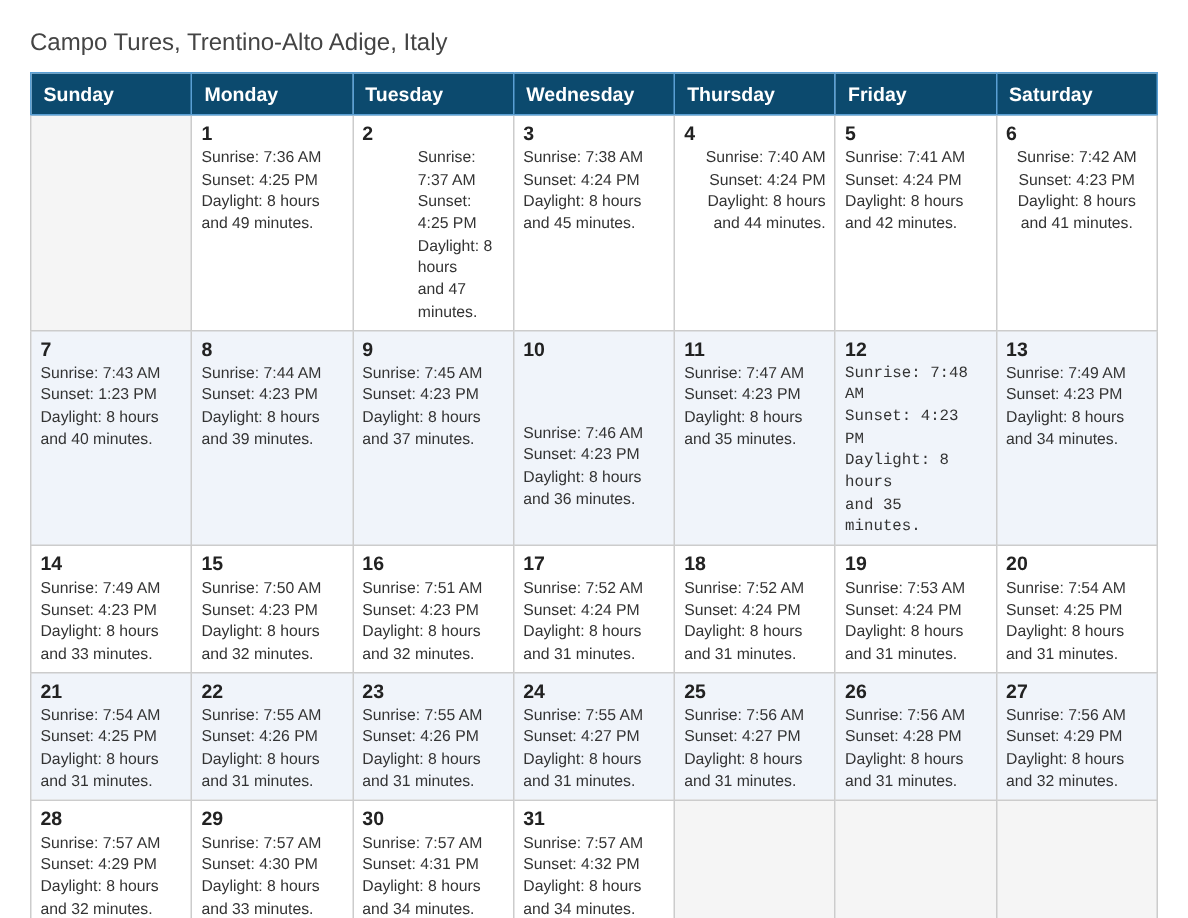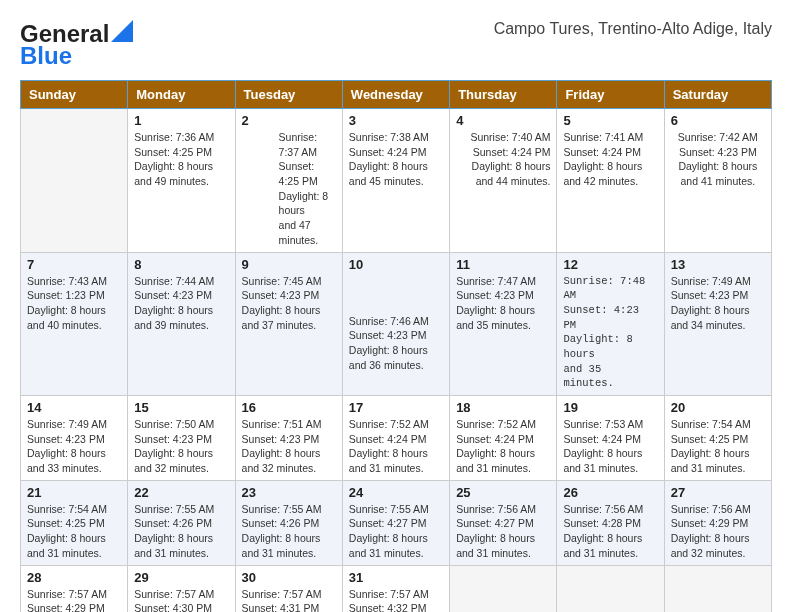--- a/index.html
+++ b/index.html
@@ -32,21 +32,21 @@
     .subtitle {
       font-size: 16px;
       color: #444;
     }
     .calendar {
       width: 100%;
       border-collapse: collapse;
       font-size: 11px;
     }
     .calendar th {
-      background-color: #a16207;
+      background-color: #0c4a6e;
       color: #fff;
       text-align: left;
       padding: 6px 8px;
       font-size: 13px;
       font-weight: bold;
       border: 1px solid #5a9fd4;
     }
     .calendar td {
       border: 1px solid #ccc;
       vertical-align: top;
@@ -71,29 +71,20 @@
       line-height: 1.4;
     }
     .row-alt td {
       background: #f0f4fa;
     }
   </style>
 </head>
 <body>
 
 <div class="header-area">
-  <div class="logo">
-    <div style="display:flex; align-items:center;">
-      <span style="font-size:24px; font-weight:bold; color:#222;">General</span>
-      <svg width="22" height="22" viewBox="0 0 22 22" style="margin-left:2px; margin-top:-6px;">
-        <polygon points="0,22 22,0 22,22" fill="#1a73e8"></polygon>
-      </svg>
-    </div>
-    <span style="font-size:24px; font-weight:bold; color:#1a73e8; margin-top:-6px; margin-left:0;">Blue</span>
-  </div>
   <div class="title-area">
     <div class="subtitle">Campo Tures, Trentino-Alto Adige, Italy</div>
   </div>
 </div>
 
 <table class="calendar">
   <thead>
     <tr>
     <th>Sunday</th>
         <th>Monday</th>

